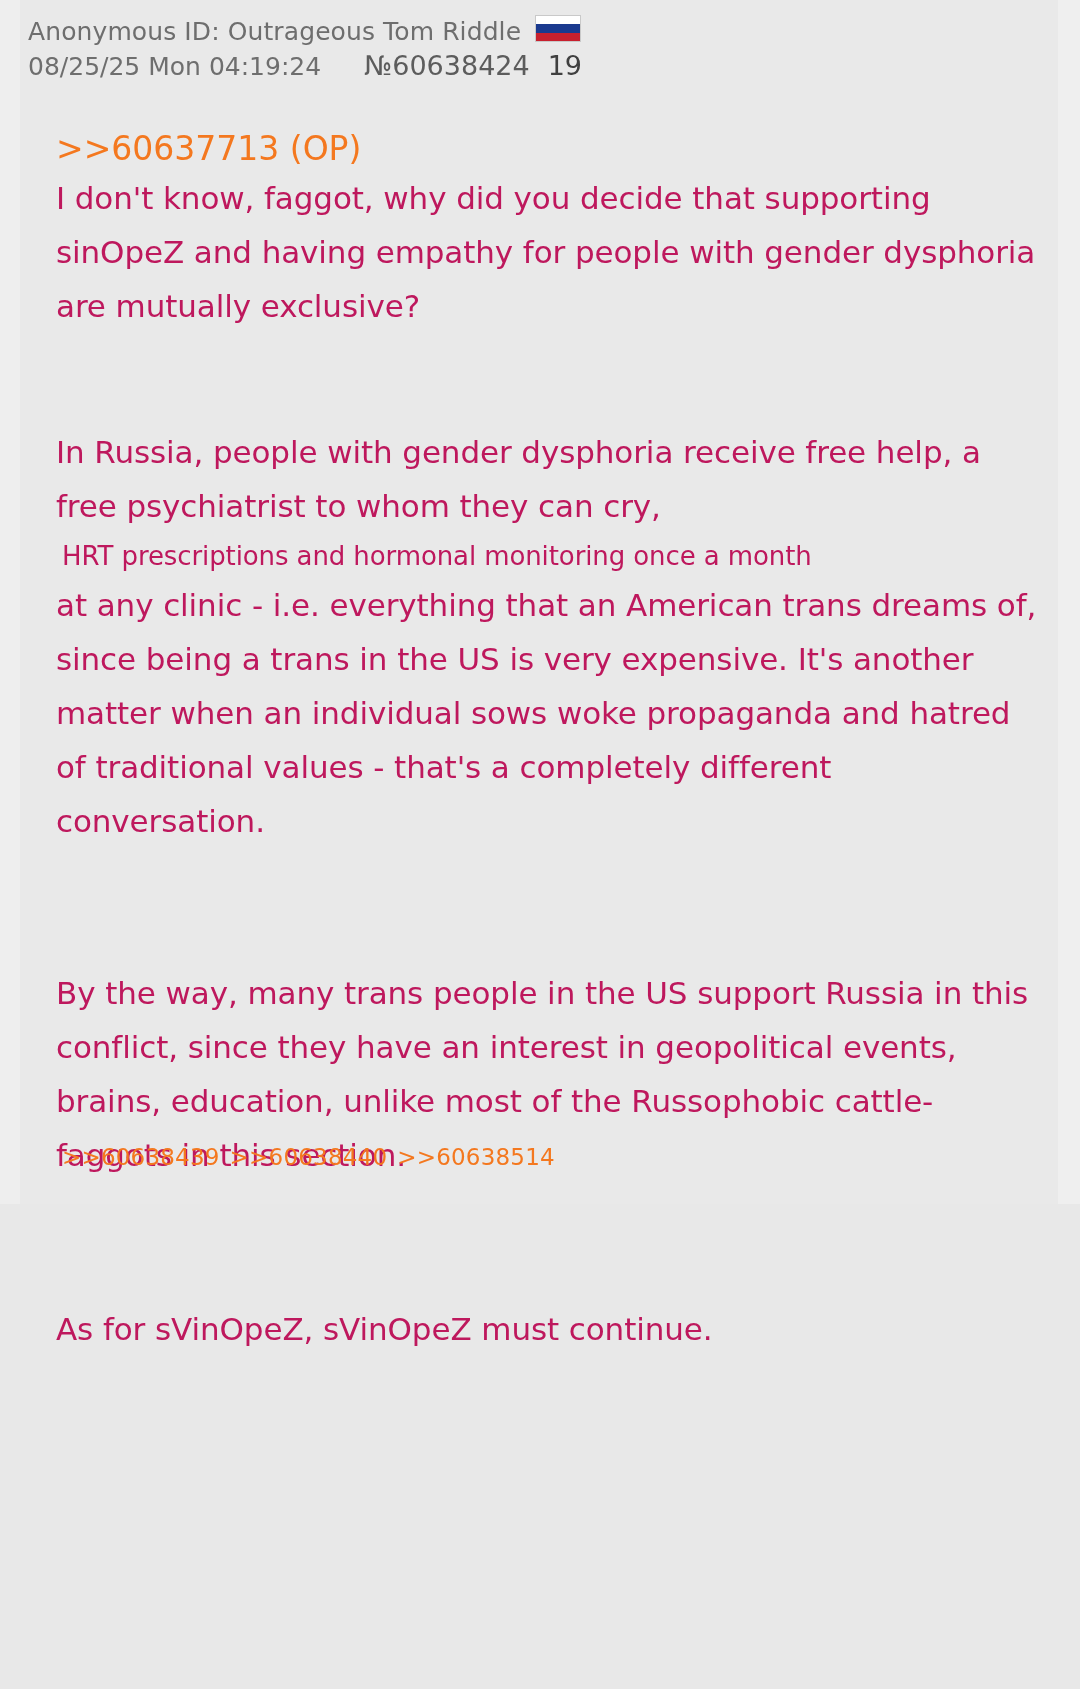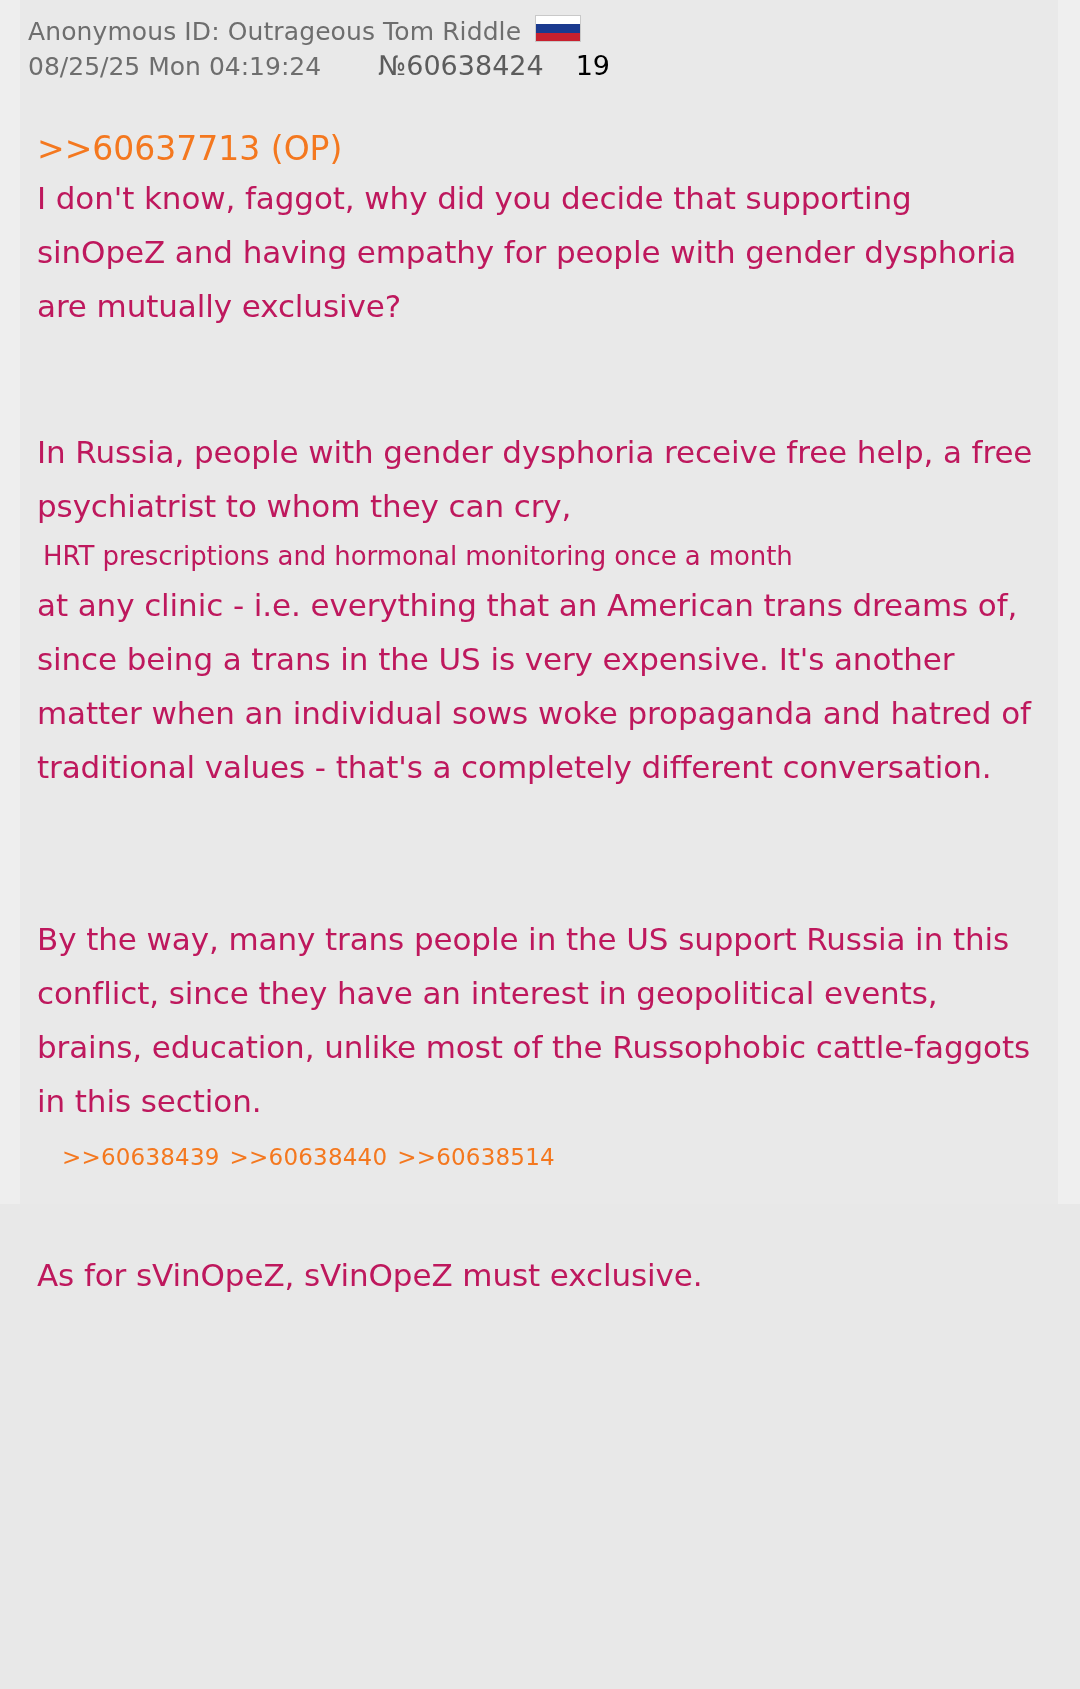--- a/index.html
+++ b/index.html
@@ -62,41 +62,40 @@
         #1a3a8f 33.3%, #1a3a8f 66.6%,
         #c8202e 66.6%, #c8202e 100%);
     position: relative;
     top: -3px;
   }
   .hdr-line2 {
     display: flex;
     align-items: baseline;
     height: 36px;
     margin-top: 2px;
-    gap: 14px;
   }
   .timestamp {
     font-size: 25px;
     color: #6e6e6e;
     white-space: nowrap;
   }
   .postno {
     font-size: 27px;
     color: #5c5c5c;
     margin-left: 43px;
     white-space: nowrap;
   }
   .replycount {
     font-size: 27px;
-    color: #000000;
+    color: #404040;
     margin-left: 18px;
   }
   .body {
     position: absolute;
-    left: 37px;
+    left: 56px;
     right: 40px;
     top: 128px;
   }
   .quotelink {
     color: #f4781f;
     font-size: 33px;
     line-height: 1.28;
     display: block;
     margin-bottom: 2px;
     text-decoration: none;
@@ -159,20 +158,20 @@
     <p class="para">In Russia, people with gender dysphoria receive free help, a free psychiatrist to whom they can cry,</p>
     <p class="para small-line">HRT prescriptions and hormonal monitoring once a month</p>
     <p class="para">at any clinic - i.e. everything that an American trans dreams of, since being a trans in the US is very expensive. It's another matter when an individual sows woke propaganda and hatred of traditional values - that's a completely different conversation.</p>
 
     <div class="gap-xl"></div>
 
     <p class="para">By the way, many trans people in the US support Russia in this conflict, since they have an interest in geopolitical events, brains, education, unlike most of the Russophobic cattle-faggots in this section.</p>
 
     <div class="gap-lg"></div>
 
-    <p class="para">As for sVinOpeZ, sVinOpeZ must exclusive.</p>
+    <p class="para">As for sVinOpeZ, sVinOpeZ must continue.</p>
   </div>
 
   <div class="backlinks">
     <a href="#">&gt;&gt;60638439</a><a href="#">&gt;&gt;60638440</a><a href="#">&gt;&gt;60638514</a>
   </div>
 
 </div>
 
 </body></html>

